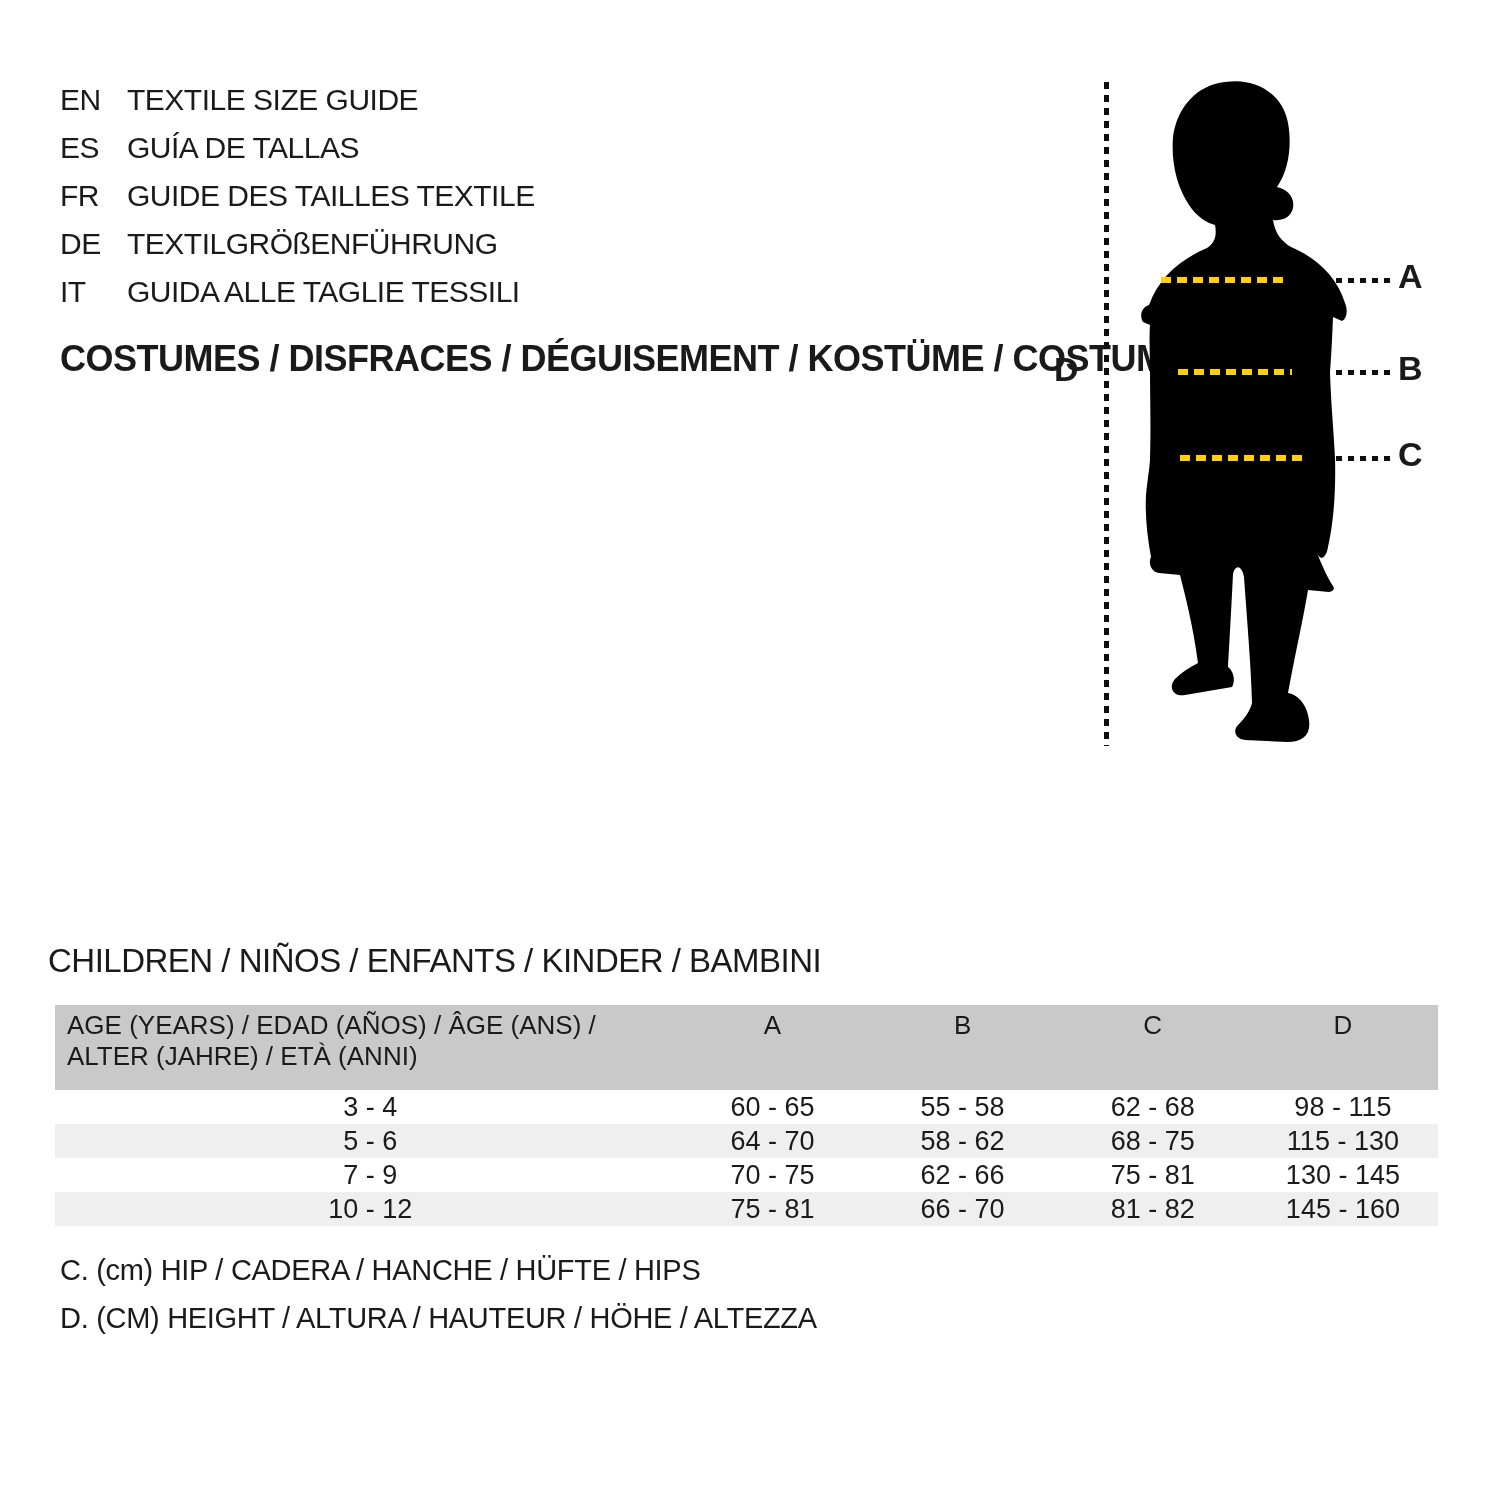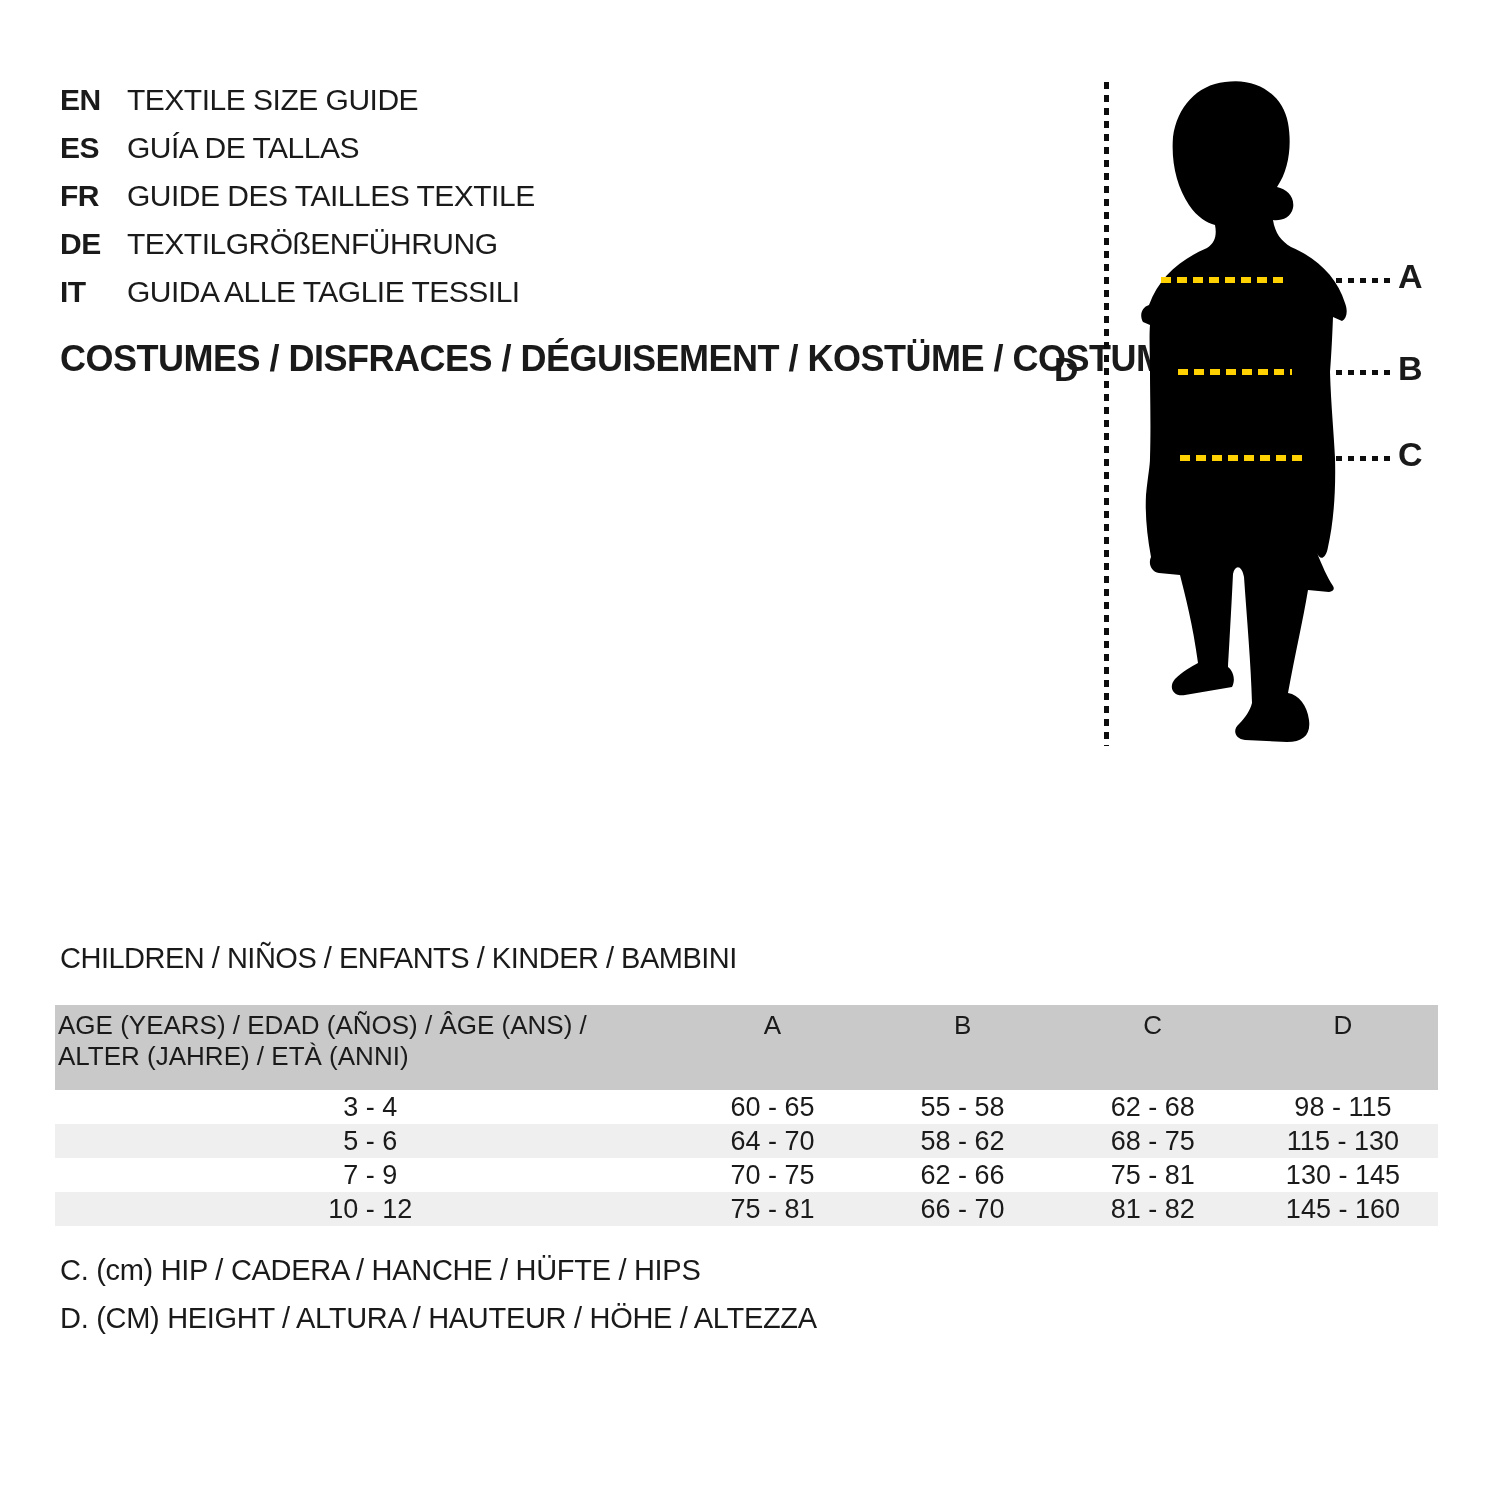--- a/index.html
+++ b/index.html
@@ -5,21 +5,21 @@
   html,body{margin:0;padding:0;}
   body{
     width:1501px;height:1500px;position:relative;background:#ffffff;
     font-family:"Liberation Sans","DejaVu Sans",sans-serif;
     color:#1a1a1a;overflow:hidden;
     -webkit-font-smoothing:antialiased;
   }
   
   .lang-list{position:absolute;left:60px;top:76px;}
   .lang-row{display:flex;height:48px;align-items:center;font-size:30px;letter-spacing:-0.5px;}
-  .lang-code{width:67px;flex:0 0 67px;font-weight:bold;}
+  .lang-code{width:67px;flex:0 0 67px;}
   .lang-label{white-space:nowrap;}
   
   .category-title{
     position:absolute;left:60px;top:338px;font-size:36px;font-weight:bold;
     letter-spacing:-0.5px;white-space:nowrap;
   }
   
   .figure-area{position:absolute;left:1040px;top:60px;width:440px;height:700px;}
   .v-dotted{
     position:absolute;left:64px;top:22px;width:5px;height:664px;
@@ -36,33 +36,33 @@
   .line-a .h-dotted{left:296px;top:218px;width:54px;}
   .line-a .measure-label{left:358px;top:197px;}
   .line-b .h-yellow{left:138px;top:309px;width:114px;}
   .line-b .h-dotted{left:296px;top:310px;width:54px;}
   .line-b .measure-label{left:358px;top:289px;}
   .line-c .h-yellow{left:140px;top:395px;width:125px;}
   .line-c .h-dotted{left:296px;top:396px;width:54px;}
   .line-c .measure-label{left:358px;top:375px;}
   .measure-line,.measure-label{pointer-events:none;}
   
-  .section-title{position:absolute;left:60px;top:942px;font-size:29px;letter-spacing:-0.5px;white-space:nowrap;}
+  .section-title{position:absolute;left:48px;top:942px;font-size:33px;letter-spacing:-0.5px;white-space:nowrap;}
   
   .size-table{
     position:absolute;left:55px;top:1005px;width:1383px;
     border-collapse:collapse;table-layout:fixed;font-size:27px;
   }
   .size-table col.c-age{width:45%;}
   .size-table col.c-val{width:13.75%;}
   .size-table thead th{
     background:var(--header-bg,#c9c9c9);font-weight:normal;vertical-align:top;
     text-align:center;padding:5px 0 18px 0;font-size:26px;line-height:31px;
   }
-  .size-table thead th.age-h{text-align:left;padding-left:3px;}
+  .size-table thead th.age-h{text-align:left;padding-left:12px;}
   .size-table tbody td{height:34px;padding:0;text-align:center;line-height:34px;}
   .size-table tbody td.age-c{text-align:center;padding-left:8px;}
   .size-table tbody tr:nth-child(even){background:var(--row-alt,#efefef);}
   
   .legend{position:absolute;left:60px;top:1246px;}
   .legend-line{height:48px;line-height:48px;font-size:29px;letter-spacing:-0.3px;white-space:nowrap;}
 </style>
 </head>
 <body>
 

